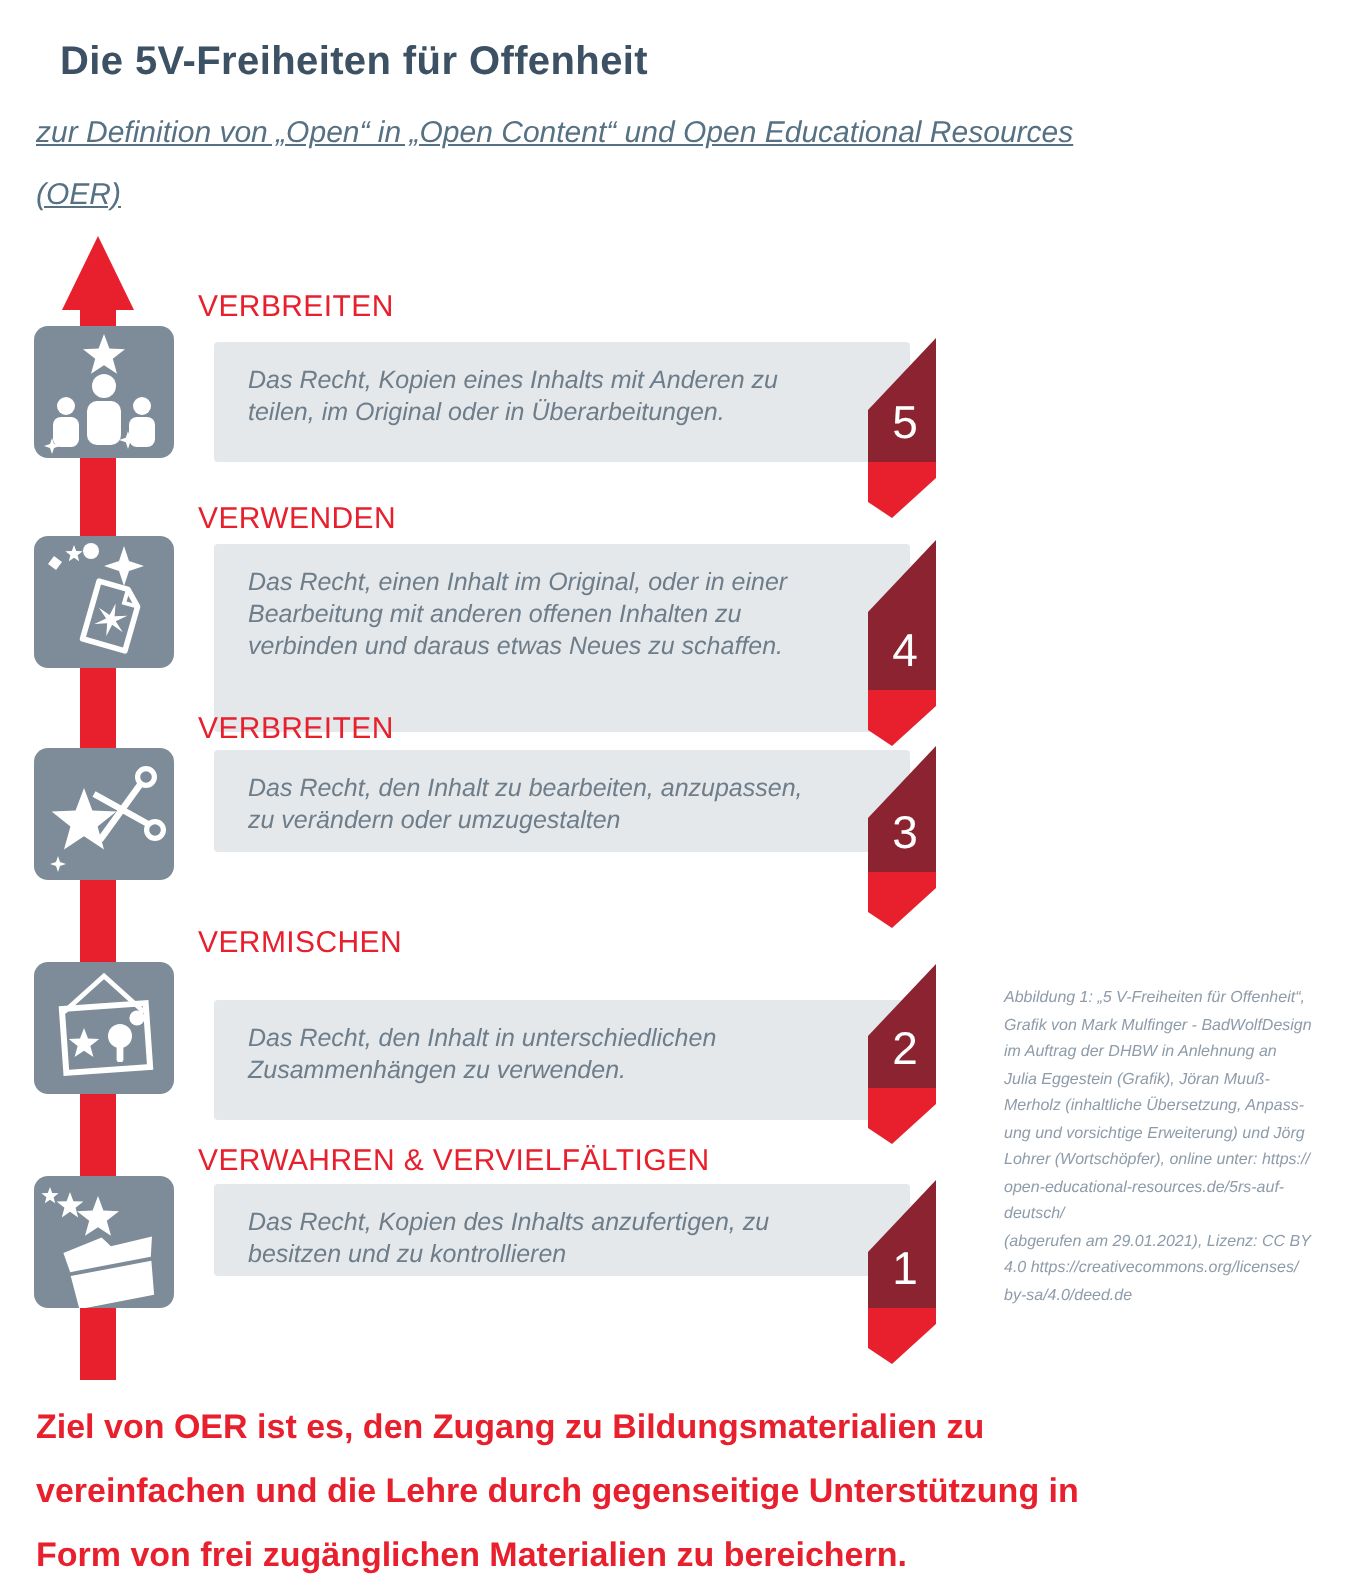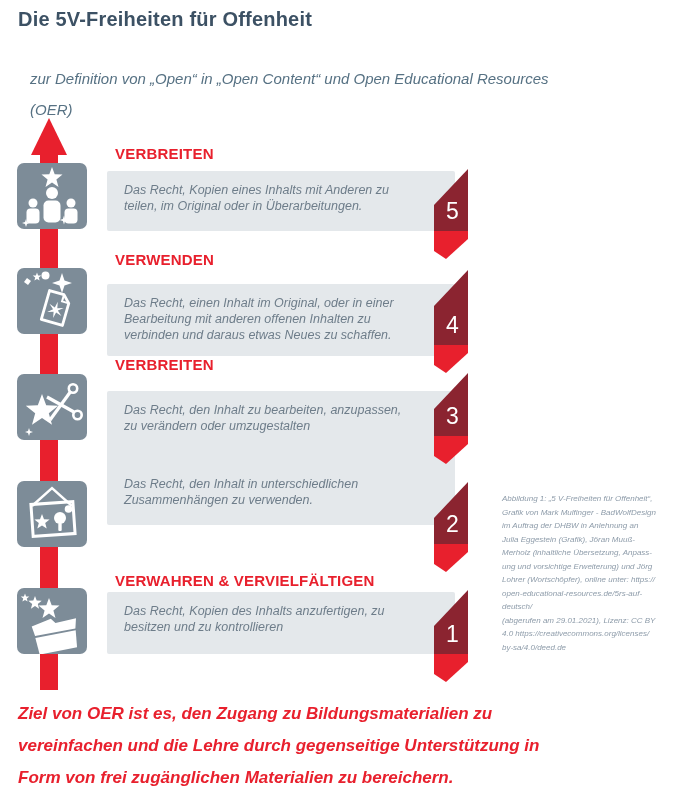--- a/index.html
+++ b/index.html
@@ -11,53 +11,53 @@
     --subtitle-color:#567183;
     --body-text:#6e7d8a;
     --caption-color:#8e9caa;
   }
   html,body{margin:0;padding:0;}
   .page{
     position:relative;width:673px;height:798px;background:#fff;overflow:hidden;
     font-family:"Liberation Sans","DejaVu Sans",sans-serif;
   }
   .title{position:absolute;left:18px;top:8px;font-size:20px;font-weight:bold;
-    color:var(--title-color);letter-spacing:.2px;margin:0;}
+    color:var(--title-color);letter-spacing:.2px;margin:12px;}
   .subtitle{position:absolute;left:18px;top:52px;width:545px;font-size:15px;
-    font-style:italic;color:var(--subtitle-color);line-height:30.5px;margin:12px;}
+    font-style:italic;color:var(--subtitle-color);line-height:30.5px;margin:0;text-decoration:underline;}
   .arrow{position:absolute;left:31px;top:118px;width:36px;height:572px;z-index:1;}
   .arrow *{fill:var(--accent-red);}
   .icon-box{position:absolute;left:17px;width:70px;height:66px;z-index:2;}
   .ibg{fill:var(--icon-gray);}
   .w{fill:#fff;}
   .ws{fill:none;stroke:#fff;}
-  .row-title{position:absolute;left:115px;margin:0;font-size:15px;font-weight:bold;
+  .row-title{position:absolute;left:99px;margin:0;font-size:15px;font-weight:normal;
     color:var(--accent-red);letter-spacing:.2px;z-index:2;}
   .desc-box{position:absolute;left:107px;width:348px;background:var(--box-gray);
     border-radius:2px;box-sizing:border-box;padding:11px 52px 0 17px;z-index:2;font-style:italic;}
   .desc-box p{margin:0;font-size:12.5px;line-height:16px;color:var(--body-text);}
   .badge{position:absolute;left:434px;width:34px;z-index:3;}
   .badge .maroon{fill:var(--badge-maroon);}
   .badge .tail{fill:var(--accent-red);}
   .badge-num{fill:#fff;font-size:23px;font-family:"Liberation Sans",sans-serif;}
   .row-1 .row-title{top:145px}.row-1 .icon-box{top:163px}
   .row-1 .desc-box{top:171px;height:60px}.row-1 .badge{top:169px;height:90px}
   .row-2 .row-title{top:251px}.row-2 .icon-box{top:268px}
-  .row-2 .desc-box{top:284px;height:72px}.row-2 .badge{top:270px;height:103px}
+  .row-2 .desc-box{top:272px;height:94px}.row-2 .badge{top:270px;height:103px}
   .row-3 .row-title{top:356px}.row-3 .icon-box{top:374px}
-  .row-3 .desc-box{top:391px;height:79px}.row-3 .badge{top:373px;height:91px}
+  .row-3 .desc-box{top:375px;height:51px}.row-3 .badge{top:373px;height:91px}
   .row-4 .row-title{top:463px}.row-4 .icon-box{top:481px}
-  .row-4 .desc-box{top:465px;height:60px}.row-4 .badge{top:482px;height:90px}
+  .row-4 .desc-box{top:500px;height:60px}.row-4 .badge{top:482px;height:90px}
   .row-5 .row-title{top:572px}.row-5 .icon-box{top:588px}
-  .row-5 .desc-box{top:592px;height:62px}.row-5 .badge{top:590px;height:92px}
+  .row-5 .desc-box{top:592px;height:46px}.row-5 .badge{top:590px;height:92px}
   .caption{position:absolute;left:502px;top:492px;width:172px;font-size:8px;
     font-style:italic;color:var(--caption-color);line-height:13.5px;
     white-space:pre-line;margin:0;}
   .goal{position:absolute;left:18px;top:698px;width:555px;font-size:17px;
-    font-weight:bold;font-style:italic;color:var(--accent-red);line-height:32px;margin:0;}
+    font-weight:bold;color:var(--accent-red);line-height:32px;margin:0;}
 </style>
 </head>
 <body>
 
 <div class="page">
 
   <h1 class="title">Die 5V-Freiheiten für Offenheit</h1>
   <p class="subtitle">zur Definition von „Open“ in „Open Content“ und Open Educational Resources (OER)</p>
 
   <svg class="arrow" viewBox="0 0 36 572" aria-hidden="true">

